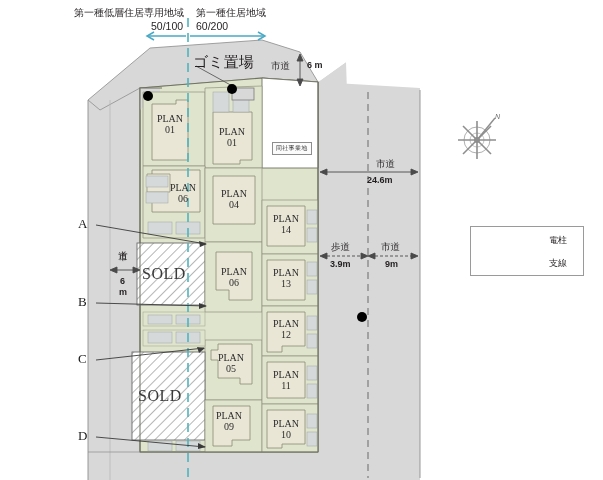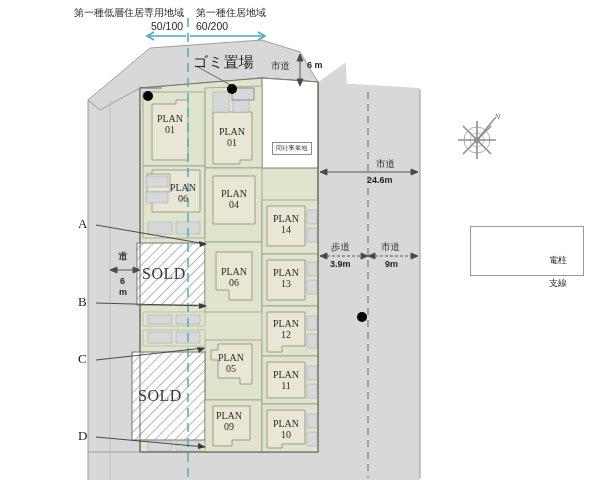--- a/index.html
+++ b/index.html
@@ -25,21 +25,21 @@
   .sold-txt{
     font-family:"Liberation Serif","DejaVu Serif",serif;
     font-size:16px;letter-spacing:0.5px;color:#3a3a3a;white-space:nowrap;
   }
   .dim-txt{font-size:9px;color:#231f20;white-space:nowrap;font-weight:bold;}
   .dim-txt-jp{font-size:9.5px;color:#231f20;white-space:nowrap;}
   .abc-txt{
     font-family:"Liberation Serif","DejaVu Serif",serif;
     font-size:13px;color:#1a1a1a;
   }
-  .legend-txt{font-size:9px;color:#231f20;white-space:nowrap;margin-top:20px;}
+  .legend-txt{font-size:9px;color:#231f20;white-space:nowrap;}
   .small-box-txt{font-size:6px;color:#333;white-space:nowrap;letter-spacing:0.3px;}
   .gomi-txt{font-size:15px;color:#231f20;white-space:nowrap;}
   .north-n{font-size:7px;color:#6d6d6d;font-style:italic;}
 
   .legend-box{
     position:absolute;border:1px solid #9a9a9a;background:#ffffff;
   }
   .info-box{
     position:absolute;border:1px solid #8d8d8d;background:#fbfbfb;
     padding:1px 3px;

